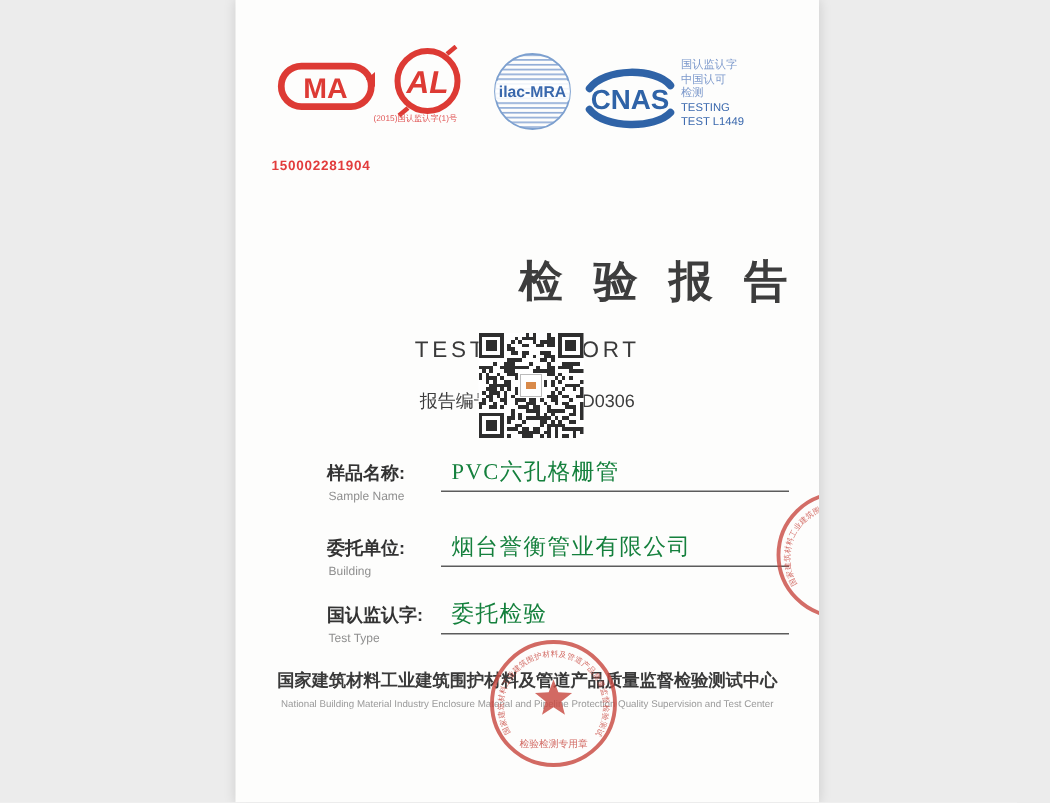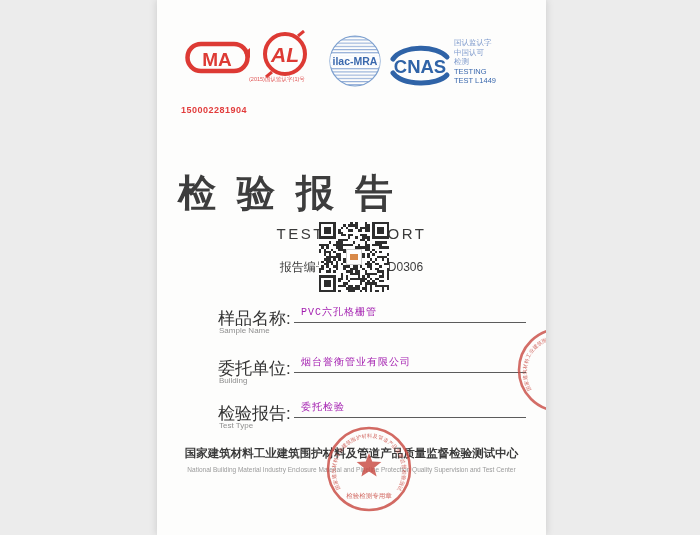--- a/index.html
+++ b/index.html
@@ -14,36 +14,36 @@
               color:#e23c3c;letter-spacing:.5px;white-space:nowrap;margin-top:31px;}
   .al-logo{position:absolute;left:96px;top:30px;}
   .al-note{position:absolute;left:92px;top:75px;width:76px;font-size:6px;color:#e05555;
            white-space:nowrap;transform:scale(.92);transform-origin:left top;}
   .ilac-logo{position:absolute;left:170px;top:33px;}
   .cnas-logo{position:absolute;left:231px;top:42px;}
   .cnas-text{position:absolute;left:297px;top:38px;font-size:7.5px;line-height:9.5px;color:#7b98cb;}
   .cnas-text .strong{font-weight:normal;color:#3a68ad;}
 
   
-  .title-zh{position:absolute;left:0;top:168px;width:100%;text-align:left;font-size:38px;
+  .title-zh{position:absolute;left:0;top:168px;width:100%;text-align:right;font-size:29px;
             font-weight:600;color:#3d3d3d;letter-spacing:21px;padding-left:21px;box-sizing:border-box;white-space:nowrap;}
   .title-en{position:absolute;left:0;top:225px;width:100%;text-align:center;font-size:15px;
             font-weight:500;color:#3a3a3a;letter-spacing:2.5px;word-spacing:18px;}
   .report-no{position:absolute;left:0;top:259px;width:100%;text-align:center;font-size:12px;color:#3c3c3c;}
 
   
   .qr{position:absolute;left:50%;top:222px;width:70px;height:70px;margin-left:-33px;background:#fff;}
 
   
   .frow{position:absolute;left:61px;width:308px;}
-  .frow .lab{position:absolute;left:0;top:0;font-size:17px;font-weight:normal;color:#333;white-space:nowrap;}
+  .frow .lab{position:absolute;left:0;top:0;font-size:12px;font-weight:bold;color:#333;white-space:nowrap;}
   .frow .sub{position:absolute;left:1px;top:19px;font-size:8px;color:#8f8f8f;white-space:nowrap;}
   .frow .val{position:absolute;left:76px;top:-2px;width:232px;border-bottom:1px solid #5c5c5c;
-             padding:0 0 3px 7px;box-sizing:border-box;font-family:Liberation Mono, monospace;
-             font-size:10px;color:#a21caf;letter-spacing:1px;white-space:nowrap;}
+             padding:0 0 3px 7px;box-sizing:border-box;font-family:Liberation Serif, serif;
+             font-size:15px;color:#15803d;letter-spacing:1px;white-space:nowrap;}
   .row1{top:307px;} .row2{top:357px;} .row3{top:402px;}
 
   
   .footer-zh{position:absolute;left:0;top:446px;width:100%;text-align:center;font-size:11.5px;
              font-weight:600;color:#3a3a3a;white-space:nowrap;}
   .footer-en{position:absolute;left:0;top:466px;width:100%;text-align:center;font-size:6.5px;
              color:#9a9a9a;white-space:nowrap;}
 
   
   .stamp-main{position:absolute;left:157px;top:414px;width:110px;height:110px;opacity:.82;}
@@ -416,21 +416,21 @@
       <span class="lab">样品名称:</span>
       <span class="sub">Sample Name</span>
       <span class="val">PVC六孔格栅管</span>
     </div>
     <div class="frow row2">
       <span class="lab">委托单位:</span>
       <span class="sub">Building</span>
       <span class="val">烟台誉衡管业有限公司</span>
     </div>
     <div class="frow row3">
-      <span class="lab">检验报告:</span>
+      <span class="lab">国认监认字:</span>
       <span class="sub">Test Type</span>
       <span class="val">委托检验</span>
     </div>
 
     <div class="footer-zh">国家建筑材料工业建筑围护材料及管道产品质量监督检验测试中心</div>
     <div class="footer-en">National Building Material Industry Enclosure Material and Pipeline Protection Quality Supervision and Test Center</div>
 
     <svg class="stamp-main" width="110" height="110" viewBox="0 0 110 110">
       <defs>
         <path id="ringpath" d="M 26.4,74.5 A 33.5,33.5 0 1 1 83.6,74.5" fill="none"></path>

